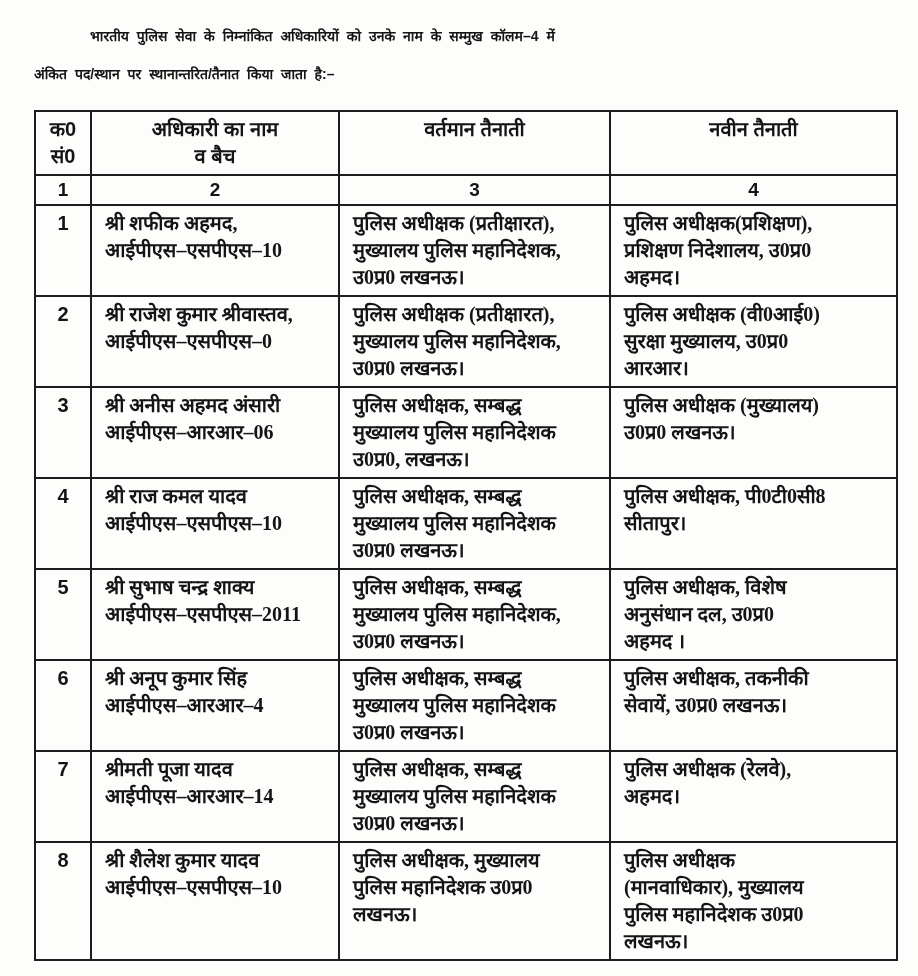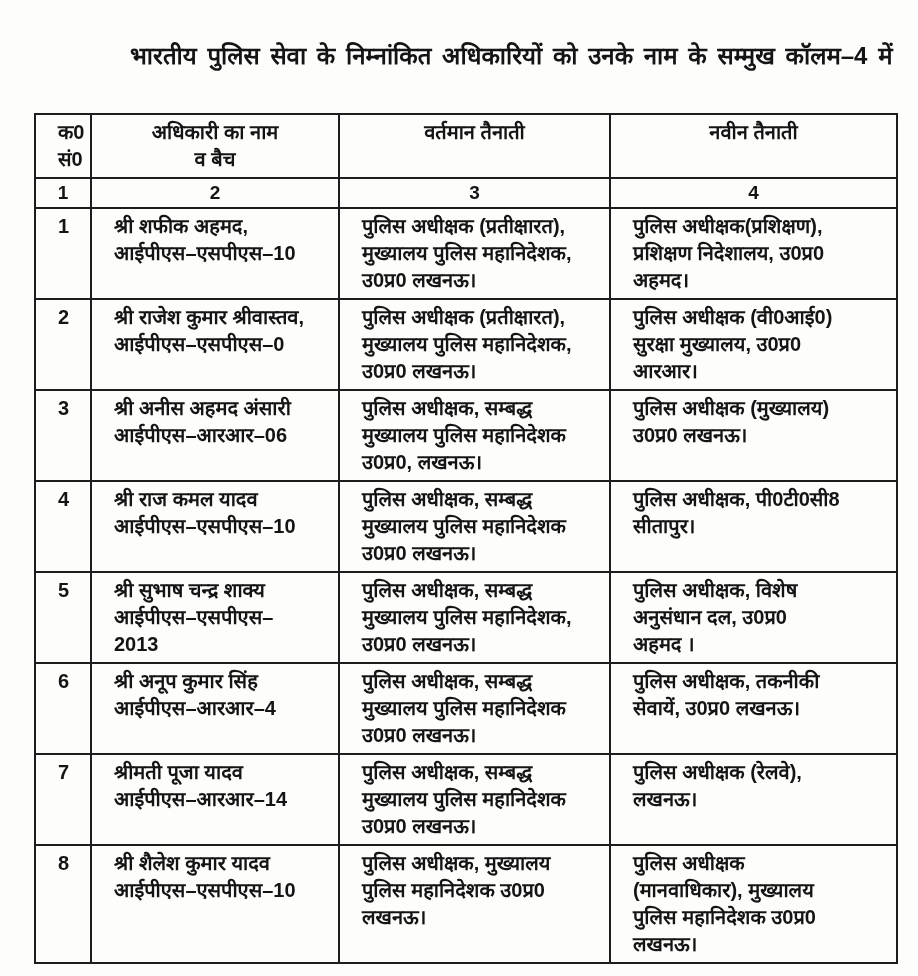--- a/index.html
+++ b/index.html
@@ -14,40 +14,39 @@
     font-family: "Liberation Sans", "DejaVu Sans", sans-serif;
     color: #141414;
     background: #fdfdfb;
     box-sizing: border-box;
   }
   .page {
     padding: 8px 20px 0 34px;
     box-sizing: border-box;
   }
   .intro {
-    font-size: 24px;
+    font-size: 14px;
     font-weight: 600;
     line-height: 1.35;
     word-spacing: 4px;
     margin-bottom: 8px;
     white-space: pre-line;
-    margin-left: 40px;
   }
   .intro .line1 {
     text-indent: 56px;
   }
   table.transfer-table {
     border-collapse: collapse;
     table-layout: fixed;
     width: 862px;
     background: #fdfdfb;
   }
   table.transfer-table td, table.transfer-table th {
     border: 2px solid #1d1d1d;
-    padding: 4px 22px;
+    padding: 4px 13px;
     vertical-align: top;
     font-size: 20px;
     line-height: 1.35;
     white-space: pre-line;
     overflow: hidden;
     box-sizing: border-box;
   }
   th.hdr {
     font-weight: 700;
     text-align: center;
@@ -64,33 +63,35 @@
   }
   td.sno {
     text-align: center;
     font-weight: 600;
     font-size: 19px;
     padding-top: 8px;
   }
   td.cell {
     font-weight: 600;
     padding-top: 6px;
+    font-family: Liberation Serif, serif;
   }
   col.c-sno  { width: 56px; }
   col.c-name { width: 248px; }
   col.c-cur  { width: 271px; }
   col.c-new  { width: 287px; }
 </style>
 </head>
 <body>
 
 <div class="page">
 
   <div class="intro">
     <div class="line1">भारतीय पुलिस सेवा के निम्नांकित अधिकारियों को उनके नाम के सम्मुख कॉलम–4 में</div>
+    <div class="line2">अंकित पद/स्थान पर स्थानान्तरित/तैनात किया जाता है:–</div>
   </div>
 
   <table class="transfer-table">
     <colgroup>
       <col class="c-sno">
         <col class="c-name">
         <col class="c-cur">
         <col class="c-new">
     </colgroup>
     <tbody>
@@ -147,21 +148,21 @@
 आईपीएस–एसपीएस–10</td>
         <td class="cell">पुलिस अधीक्षक, सम्बद्ध
 मुख्यालय पुलिस महानिदेशक
 उ0प्र0 लखनऊ।</td>
         <td class="cell">पुलिस अधीक्षक, पी0टी0सी8
 सीतापुर।</td>
       </tr>
       <tr>
         <td class="sno">5</td>
         <td class="cell">श्री सुभाष चन्द्र शाक्य
-आईपीएस–एसपीएस–2013</td>
+आईपीएस–एसपीएस–2011</td>
         <td class="cell">पुलिस अधीक्षक, सम्बद्ध
 मुख्यालय पुलिस महानिदेशक,
 उ0प्र0 लखनऊ।</td>
         <td class="cell">पुलिस अधीक्षक, विशेष
 अनुसंधान दल, उ0प्र0
 अहमद ।</td>
       </tr>
       <tr>
         <td class="sno">6</td>
         <td class="cell">श्री अनूप कुमार सिंह
@@ -173,21 +174,21 @@
 सेवायें, उ0प्र0 लखनऊ।</td>
       </tr>
       <tr>
         <td class="sno">7</td>
         <td class="cell">श्रीमती पूजा यादव
 आईपीएस–आरआर–14</td>
         <td class="cell">पुलिस अधीक्षक, सम्बद्ध
 मुख्यालय पुलिस महानिदेशक
 उ0प्र0 लखनऊ।</td>
         <td class="cell">पुलिस अधीक्षक (रेलवे),
-लखनऊ।</td>
+अहमद।</td>
       </tr>
       <tr>
         <td class="sno">8</td>
         <td class="cell">श्री शैलेश कुमार यादव
 आईपीएस–एसपीएस–10</td>
         <td class="cell">पुलिस अधीक्षक, मुख्यालय
 पुलिस महानिदेशक उ0प्र0
 लखनऊ।</td>
         <td class="cell">पुलिस अधीक्षक
 (मानवाधिकार), मुख्यालय

